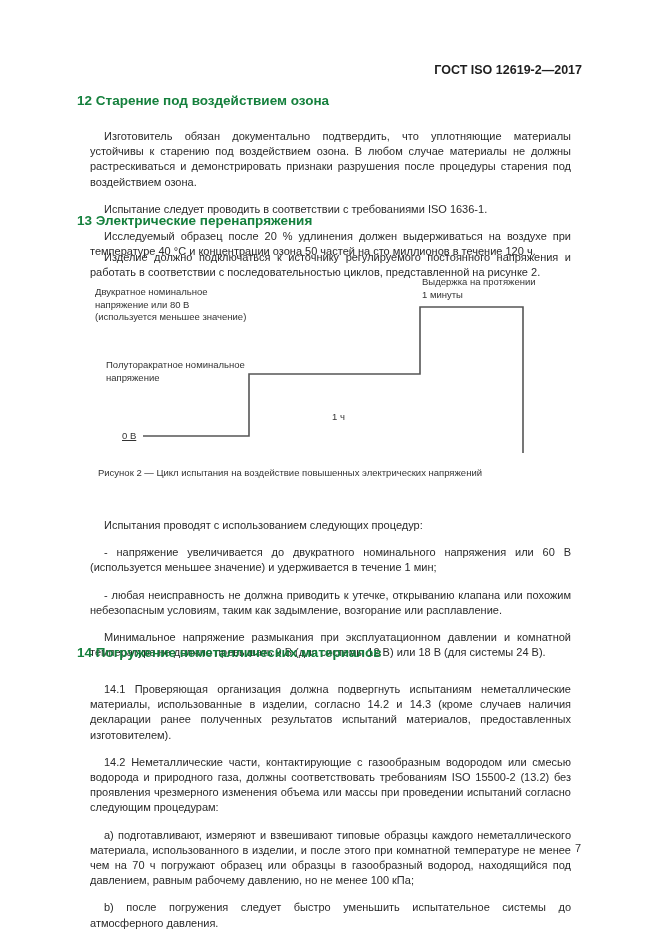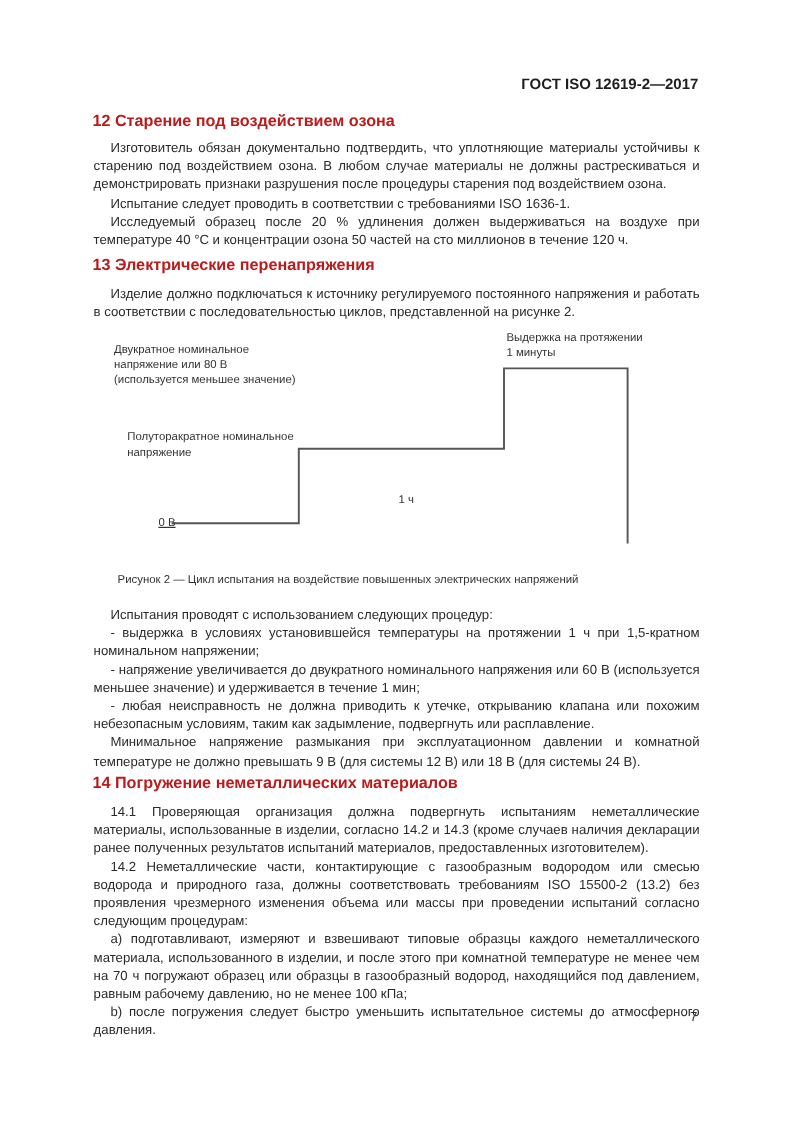--- a/index.html
+++ b/index.html
@@ -1,24 +1,24 @@
 <!DOCTYPE html>
 <html><head>
 <meta charset="utf-8">
 <style>
   html, body { margin: 0; padding: 0; background: #ffffff; }
   body { width: 661px; height: 936px; position: relative; overflow: hidden;
          font-family: "Liberation Sans", sans-serif; color: #2a2a2a; }
   .header { position: absolute; top: 63px; right: 79px; font-weight: bold; font-size: 12.5px; color: #1e1e1e; }
-  .h2 { position: absolute; left: 77px; font-weight: bold; font-size: 13.5px; color: #b91c1c; }
+  .h2 { position: absolute; left: 77px; font-weight: bold; font-size: 13.5px; color: #15803d; }
   .block { position: absolute; left: 78px; width: 505px; font-size: 11px; line-height: 15.2px; text-align: justify; }
-  .block p { margin: 0; }
+  .block p { margin: 12px; }
   .ind { text-indent: 14px; }
   .lbl { position: absolute; font-size: 9.5px; line-height: 12.5px; color: #333; }
-  .caption { position: absolute; top: 478px; left: 0; width: 580px; text-align: center; font-size: 9.5px; color: #333; }
+  .caption { position: absolute; top: 467px; left: 0; width: 580px; text-align: center; font-size: 9.5px; color: #333; }
   .pageno { position: absolute; top: 842px; left: 575px; font-size: 11px; color: #333; }
   svg.diagram { position: absolute; left: 0; top: 0; }
 </style>
 </head>
 <body>
 
 <div class="header">ГОСТ ISO 12619-2—2017</div>
 
 <div class="h2" style="top:93px;">12  Старение под воздействием озона</div>
 <div class="block" style="top:117px;">
@@ -43,29 +43,28 @@
   </div>
   <div class="lbl" style="top:276px;left:422px;">
     <div>Выдержка на протяжении</div>
     <div>1 минуты</div>
   </div>
   <div class="lbl" style="top:359px;left:106px;">
     <div>Полуторакратное номинальное</div>
     <div>напряжение</div>
   </div>
   <div class="lbl" style="top:411px;left:332px;">1 ч</div>
-  <div class="lbl" style="top:430px;left:132px;text-decoration:underline;">0 В</div>
+  <div class="lbl" style="top:430px;left:122px;text-decoration:underline;">0 В</div>
   <div class="caption">Рисунок 2 — Цикл испытания на воздействие повышенных электрических напряжений</div>
 </div>
 
 <div class="block" style="top:506px;">
   <p class="ind">Испытания проводят с использованием следующих процедур:</p>
-  <p class="ind">- выдержка в условиях установившейся температуры на протяжении 1 ч при 1,5-кратном номинальном напряжении;</p>
   <p class="ind">- напряжение увеличивается до двукратного номинального напряжения или 60 В (используется меньшее значение) и удерживается в течение 1 мин;</p>
-  <p class="ind">- любая неисправность не должна приводить к утечке, открыванию клапана или похожим небезопасным условиям, таким как задымление, подвергнуть или расплавление.</p>
+  <p class="ind">- любая неисправность не должна приводить к утечке, открыванию клапана или похожим небезопасным условиям, таким как задымление, возгорание или расплавление.</p>
   <p class="ind">Минимальное напряжение размыкания при эксплуатационном давлении и комнатной температуре не должно превышать 9 В (для системы 12 В) или 18 В (для системы 24 В).</p>
 </div>
 
 <div class="h2" style="top:645px;">14  Погружение неметаллических материалов</div>
 <div class="block" style="top:670px;">
   <p class="ind">14.1 Проверяющая организация должна подвергнуть испытаниям неметаллические материалы, использованные в изделии, согласно 14.2 и 14.3 (кроме случаев наличия декларации ранее полученных результатов испытаний материалов, предоставленных изготовителем).</p>
   <p class="ind">14.2 Неметаллические части, контактирующие с газообразным водородом или смесью водорода и природного газа, должны соответствовать требованиям ISO 15500-2 (13.2) без проявления чрезмерного изменения объема или массы при проведении испытаний согласно следующим процедурам:</p>
   <p class="ind">a)  подготавливают, измеряют и взвешивают типовые образцы каждого неметаллического материала, использованного в изделии, и после этого при комнатной температуре не менее чем на 70 ч погружают образец или образцы в газообразный водород, находящийся под давлением, равным рабочему давлению, но не менее 100 кПа;</p>
   <p class="ind">b)  после погружения следует быстро уменьшить испытательное системы до атмосферного давления.</p>
 </div>

